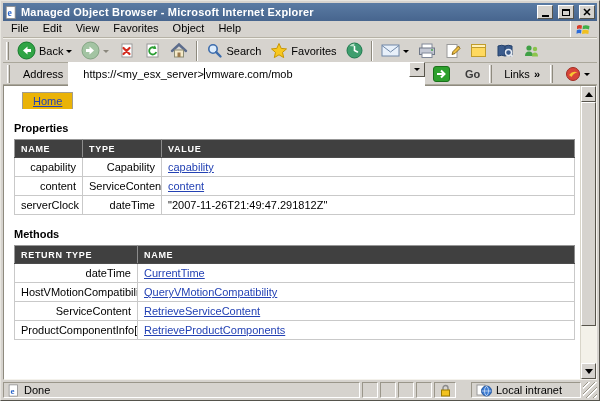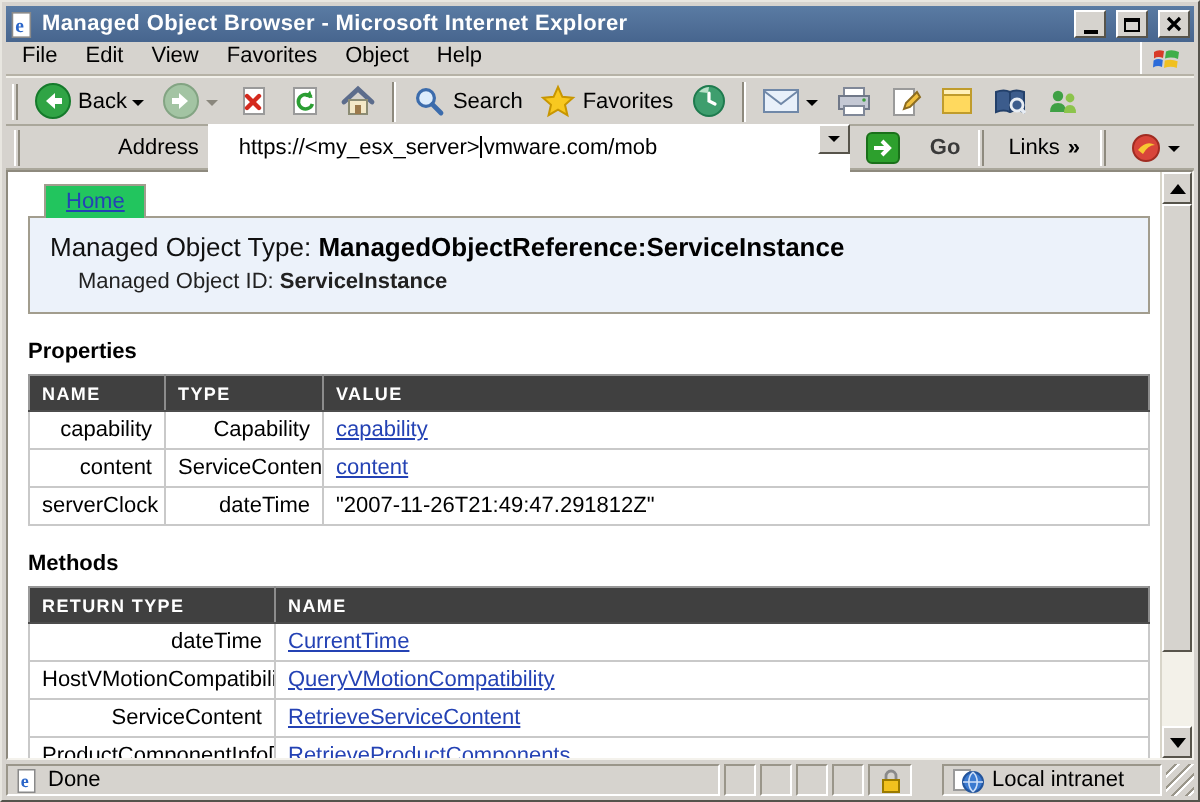--- a/index.html
+++ b/index.html
@@ -35,37 +35,37 @@
   .grip{width:3px;height:18px;border-left:1px solid #fff;border-right:1px solid #8e8a7e;margin:0 3px 0 1px;}
   .tbtn{display:flex;align-items:center;gap:3px;padding:1px 4px;font-size:11px;color:#000;white-space:nowrap;}
   .tbtn.dim{color:#8a877d;}
   .tsep{width:2px;height:20px;border-left:1px solid #8e8a7e;border-right:1px solid #fff;margin:0 3px;}
   .dd{width:0;height:0;border:3px solid transparent;border-top:3px solid #000;margin-top:4px;}
   .dd.dim{border-top-color:#8a877d;}
 
   
   .addressbar{height:22px;flex:0 0 22px;display:flex;align-items:center;font-size:11px;
               gap:5px;padding:0 3px;border-bottom:1px solid #aaa79b;}
-  .addr-label{padding-left:5px;margin-left:36px;}
+  .addr-label{padding-left:5px;}
   .addr-field{flex:1;height:24px;background:#fff;display:flex;align-items:center;
               padding-left:15px;position:relative;white-space:nowrap;overflow:hidden;}
   .caret{display:inline-block;width:1px;height:11px;background:#000;margin:0 0.5px;}
   .addr-dd{position:absolute;right:0;top:0;width:16px;height:15px;background:#d6d3ce;
            border:1px solid;border-color:#fff #57544b #57544b #fff;display:flex;
            align-items:center;justify-content:center;}
   .gobtn{display:flex;align-items:center;gap:15px;padding:0 3px;font-size:11px;font-weight:bold;color:#3a3a3a;}
   .linksbtn{display:flex;align-items:center;gap:4px;padding:0 4px;font-size:11px;}
   .chev{font-weight:bold;font-size:11px;}
 
   
   .viewport{flex:1;min-height:0;display:flex;background:#fff;
             border:1px solid;border-color:#8e8a7e #f4f2ec #f4f2ec #8e8a7e;}
   .pagearea{flex:1;min-width:0;overflow:hidden;padding:6px 5px 0 10px;font-size:11px;color:#000;}
 
-  .home-tab{display:inline-block;margin-left:8px;padding:2px 10px;background:#22c55e;
+  .home-tab{display:inline-block;margin-left:8px;padding:2px 10px;background:#eab308;
             border:1px solid #a29d8e;border-bottom:none;color:#2442b4;font-size:11px;
             position:relative;z-index:2;}
   .head-box{background:#ecf2fa;border:1px solid #a29d8e;padding:7px 10px 9px;margin-top:-1px;}
   .head-line1{font-size:13px;color:#111;}
   .head-line1 b{color:#000;}
   .head-line2{font-size:11px;margin:4px 0 0 14px;color:#222;}
   .section-title{font-weight:bold;font-size:11px;margin:13px 0 5px;color:#000;}
 
   table.mob{width:100%;border-collapse:collapse;table-layout:fixed;border:1px solid #9a9a9a;}
   table.mob th{background:#404040;color:#fff;font-size:9px;font-weight:bold;letter-spacing:.7px;
@@ -276,30 +276,20 @@
           <path d="M4 9 Q8 4 12.5 6.5 Q9 6.5 6.5 11 Z" fill="#f8c832"></path>
         </svg>
       <div class="dd"></div>
     </div>
   </div>
 
   <div class="viewport">
     <div class="pagearea">
 
       <a class="home-tab" href="#">Home</a>
-      <div class="head-box">
-        <div class="head-line1">
-          <span>Managed Object Type:</span>
-          <b>ManagedObjectReference:ServiceInstance</b>
-        </div>
-        <div class="head-line2">
-          <span>Managed Object ID:</span>
-          <b>ServiceInstance</b>
-        </div>
-      </div>
 
       <div class="section-title">Properties</div>
       <table class="mob">
         <colgroup>
             <col class="props-c1">
             <col class="props-c2">
             <col>
           </colgroup>
         <tbody>
             <tr>

